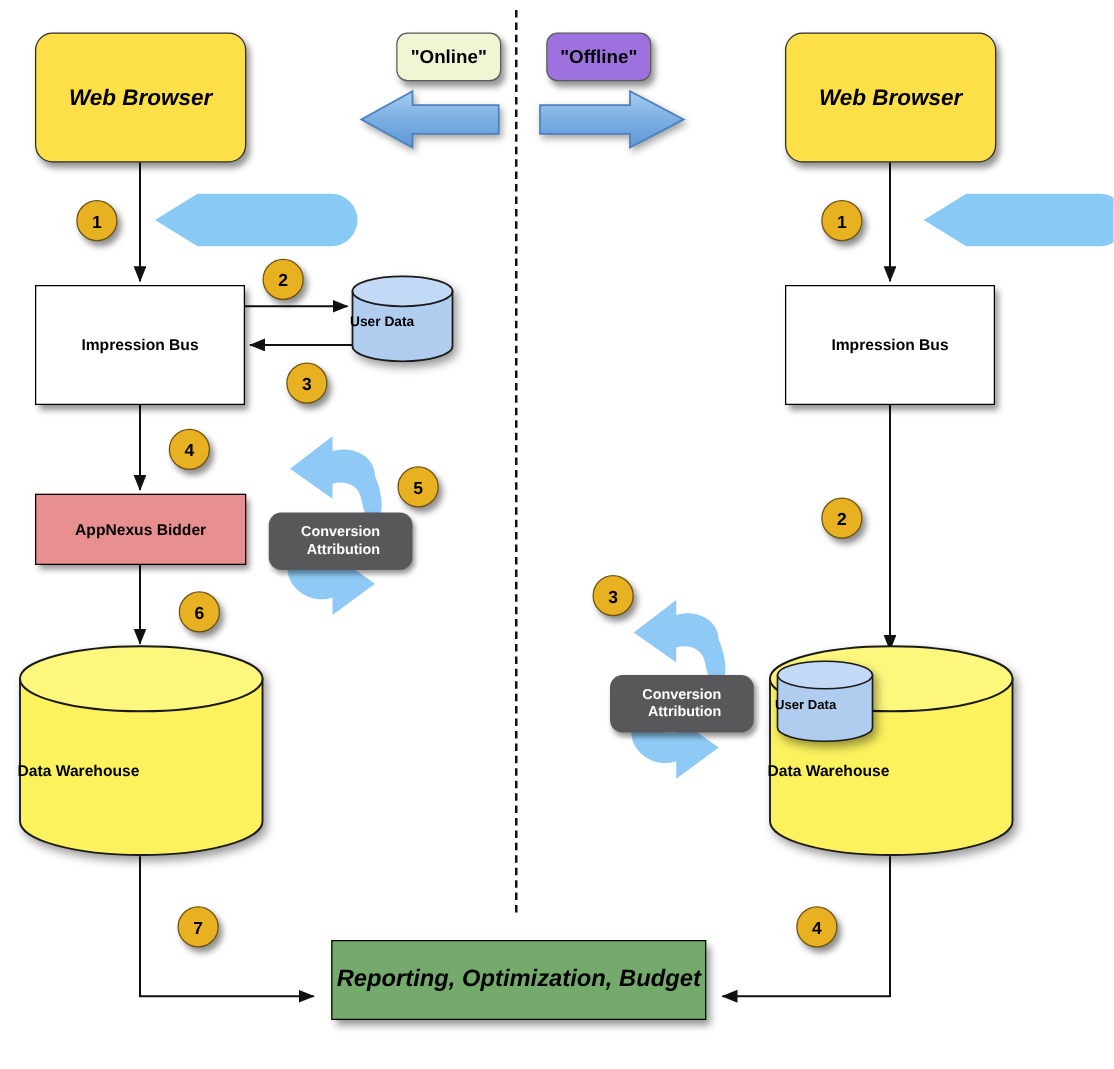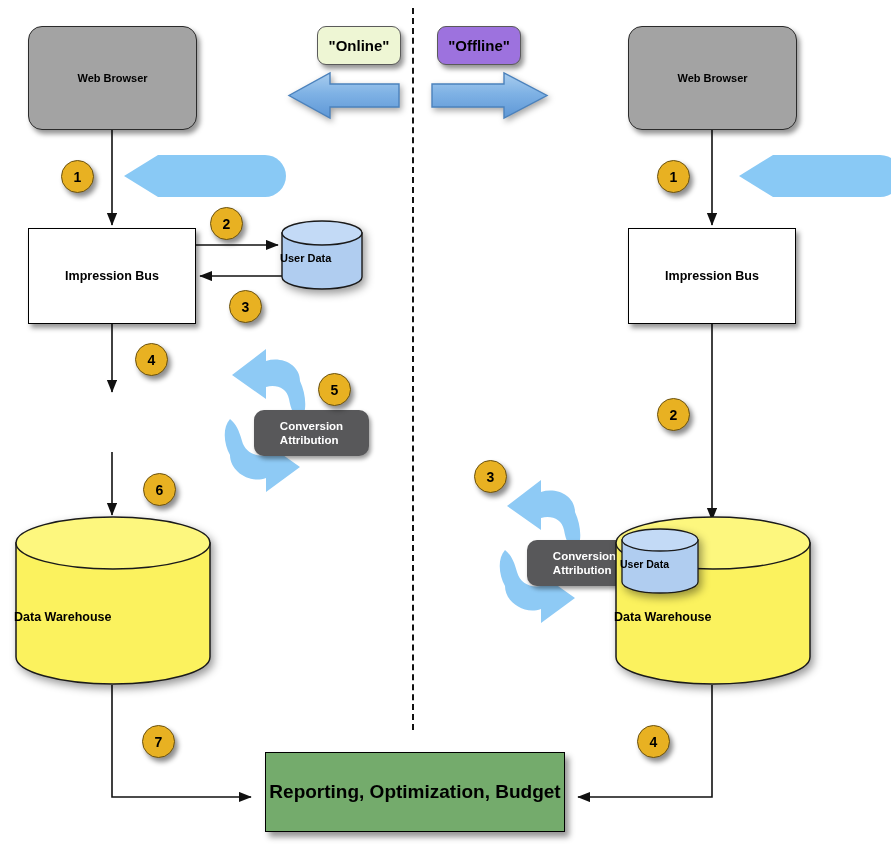--- a/index.html
+++ b/index.html
@@ -4,23 +4,24 @@
 <style>
   html,body{margin:0;padding:0;background:#ffffff;}
   body{font-family:"Liberation Sans", sans-serif;}
   #canvas{position:relative;width:891px;height:855px;background:#ffffff;overflow:hidden;}
 
   .node{position:absolute;box-sizing:border-box;display:flex;align-items:center;justify-content:center;text-align:center;}
 
   
   .browser-box{
     border:1.5px solid #2b2b2b;border-radius:14px;
-    background:#a3a3a3;
-    font-size:11px;font-weight:bold;color:#000;
-    box-shadow:3px 4px 5px rgba(0,0,0,0.42);
+    background:#fde047;
+    font-size:18px;font-weight:bold;color:#000;
+    box-shadow:3px 4px 5px rgba(0,0,0,0.42);
+    font-style:italic;
   }
 
   
   .plain-box{
     border:1.5px solid #000;background:#ffffff;
     font-size:12.5px;font-weight:bold;color:#000;
     box-shadow:3px 4px 5px rgba(0,0,0,0.42);
   }
 
   .bidder-box{
@@ -59,23 +60,22 @@
     display:flex;align-items:center;justify-content:center;
     font-size:14px;font-weight:bold;color:#000;
     box-shadow:3px 4px 5px rgba(0,0,0,0.45);
   }
 
   
   .attr-pill{
     position:absolute;background:#58585a;border-radius:10px;
     display:flex;align-items:center;justify-content:center;
     color:#ffffff;font-size:11.5px;font-weight:bold;line-height:1.25;
-    text-align:left;box-shadow:2px 3px 4px rgba(0,0,0,0.40);
+    text-align:right;box-shadow:2px 3px 4px rgba(0,0,0,0.40);
     z-index:4;
-    margin-left:39px;
   }
 
   .callout{position:absolute;}
   .callout .ctext{
     position:absolute;color:#ffffff;font-size:11.5px;font-weight:bold;
     line-height:1.3;left:33px;top:7px;width:110px;
   }
 
   svg.overlay{position:absolute;left:0;top:0;width:891px;height:855px;pointer-events:none;}
   svg.layer-arrows{z-index:3;}
@@ -168,20 +168,21 @@
   <div class="node plain-box" style="left:28px;top:228px;width:168px;height:96px;z-index:5;">Impression Bus</div>
 
   <div class="cyl" style="left:280px;top:220px;width:84px;height:70px;z-index:5;">
     <svg width="84" height="70" viewBox="0 0 84 70">
       <path d="M2,13 L2,57 A40,12 0 0 0 82,57 L82,13 Z" fill="#b0cdf0" stroke="#1a1a1a" stroke-width="1.4"></path>
       <ellipse cx="42" cy="13" rx="40" ry="12" fill="#c3daf6" stroke="#1a1a1a" stroke-width="1.4"></ellipse>
     </svg>
     <div class="cyl-label" style="top:32px;font-size:11px;">User Data</div>
   </div>
 
+  <div class="node bidder-box" style="left:28px;top:395px;width:169px;height:57px;z-index:5;">AppNexus Bidder</div>
 
   <div class="attr-pill" style="left:215px;top:410px;width:115px;height:46px;">
     <div>
       <span>Conversion</span><br>
       <span>Attribution</span>
     </div>
   </div>
 
   <div class="cyl" style="left:14px;top:515px;width:198px;height:172px;z-index:5;">
     <svg width="198" height="172" viewBox="0 0 198 172">
@@ -224,15 +225,15 @@
       <ellipse cx="40" cy="12" rx="38" ry="11" fill="#c3daf6" stroke="#1a1a1a" stroke-width="1.3"></ellipse>
     </svg>
     <div class="cyl-label" style="top:30px;font-size:10.5px;">User Data</div>
   </div>
 
   <div class="numcirc" style="left:657px;top:160px;width:31px;height:31px;">1</div>
   <div class="numcirc" style="left:657px;top:398px;width:31px;height:31px;">2</div>
   <div class="numcirc" style="left:474px;top:460px;width:31px;height:31px;z-index:6;">3</div>
   <div class="numcirc" style="left:637px;top:725px;width:31px;height:31px;">4</div>
 
-  <div class="node report-box" style="left:265px;top:752px;width:300px;height:80px;z-index:5;">Reporting, Optimization, Budget</div>
+  <div class="node report-box" style="left:265px;top:752px;width:300px;height:64px;z-index:5;font-style:italic;">Reporting, Optimization, Budget</div>
 
 </div>
 
 </body></html>

